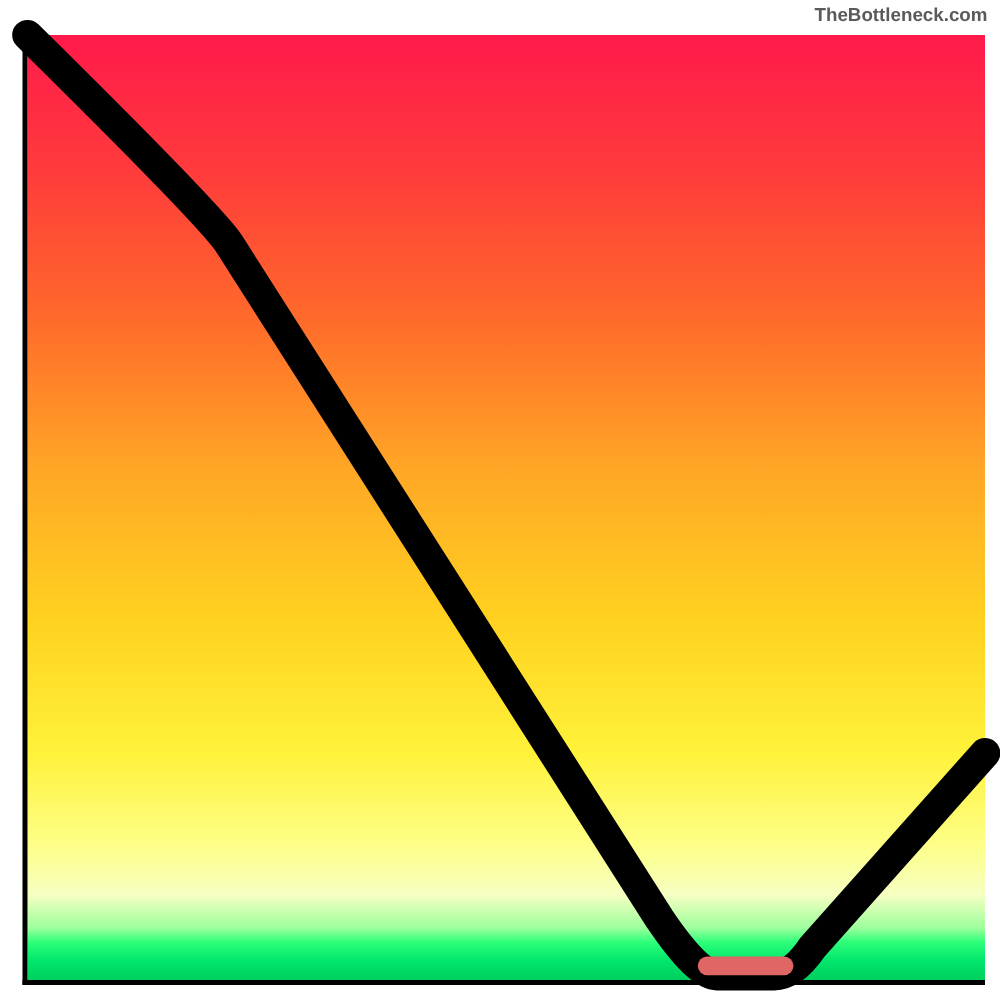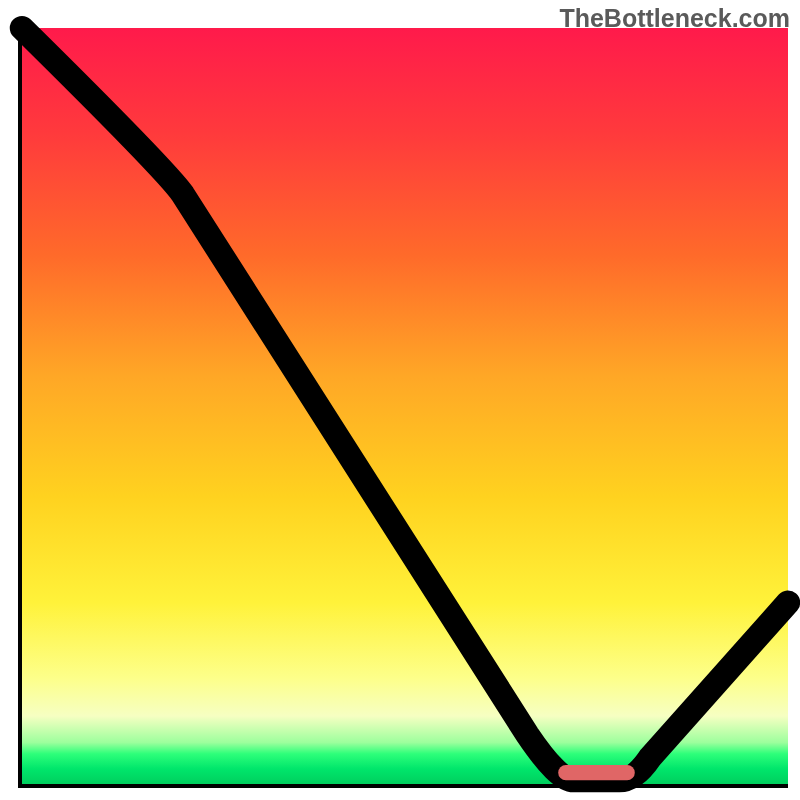--- a/index.html
+++ b/index.html
@@ -8,21 +8,21 @@
     width: 800px;
     height: 800px;
     overflow: hidden;
     background: #ffffff;
     font-family: Arial, Helvetica, sans-serif;
   }
   .watermark {
     position: absolute;
     top: 4px;
     right: 10px;
-    font-size: 25px;
+    font-size: 15px;
     font-weight: bold;
     color: #5a5a5a;
     user-select: none;
   }
   
   .plot {
     position: absolute;
     left: 18px;
     top: 28px;
     width: 770px;   

